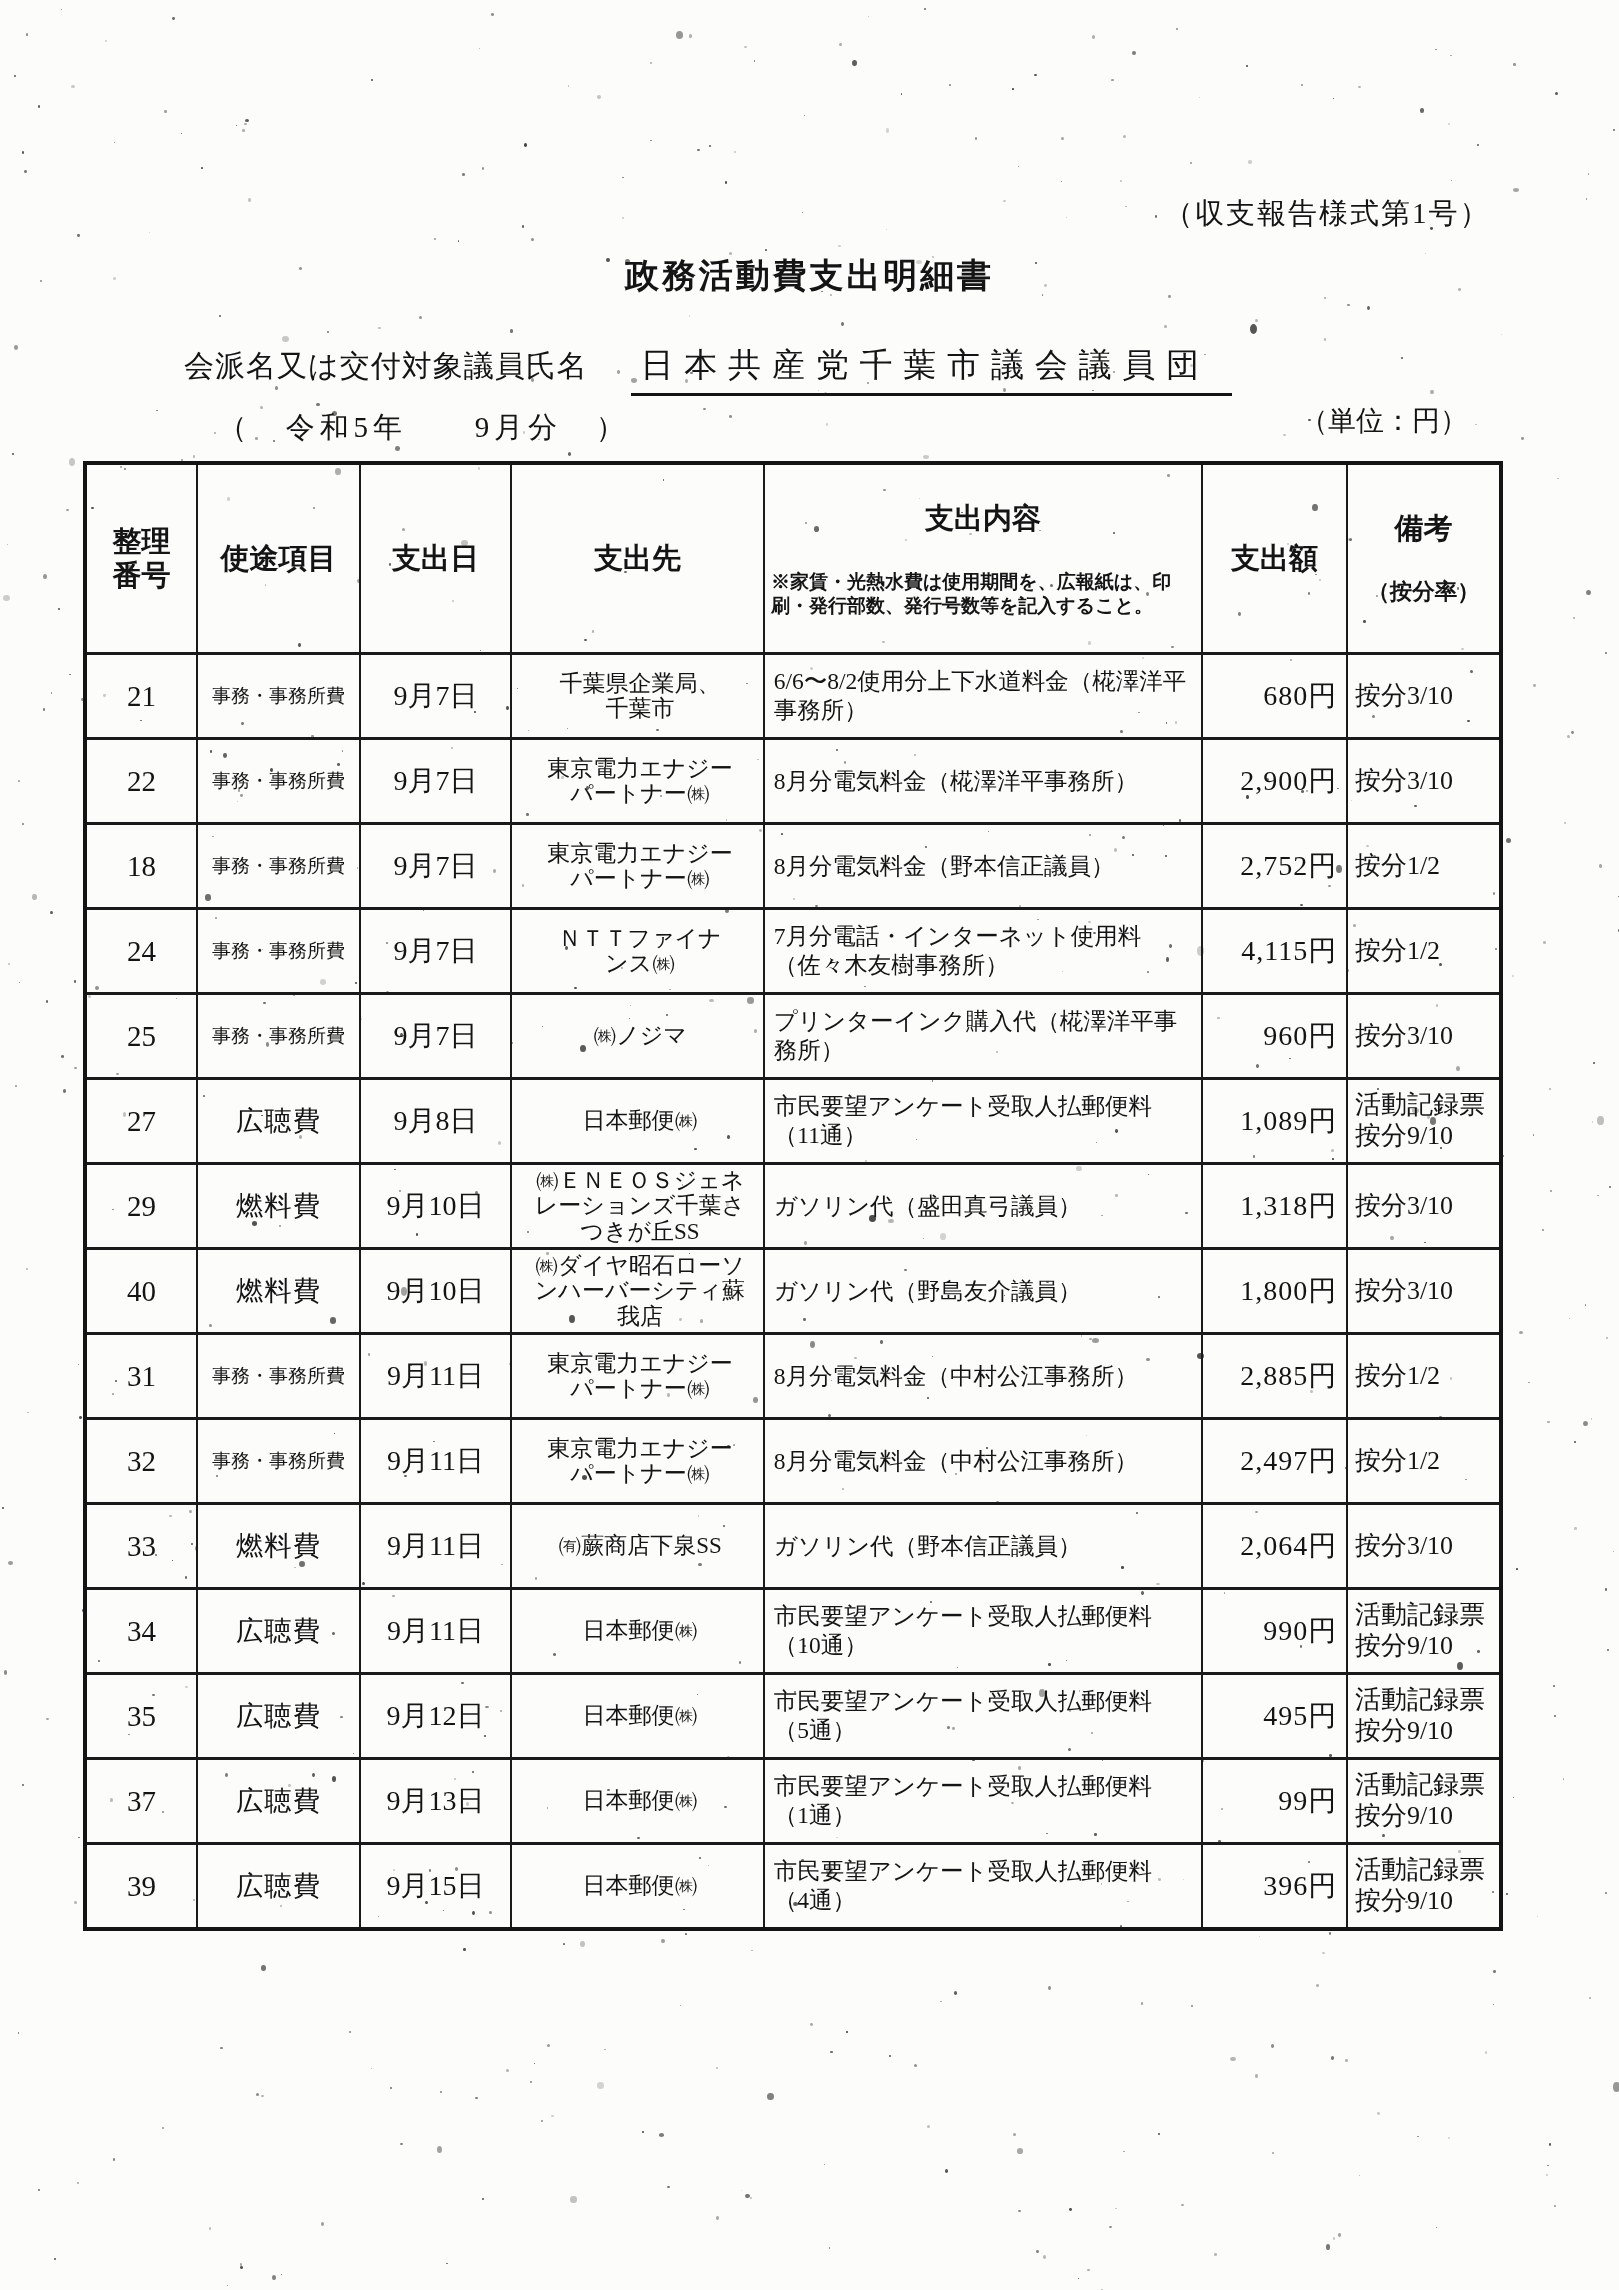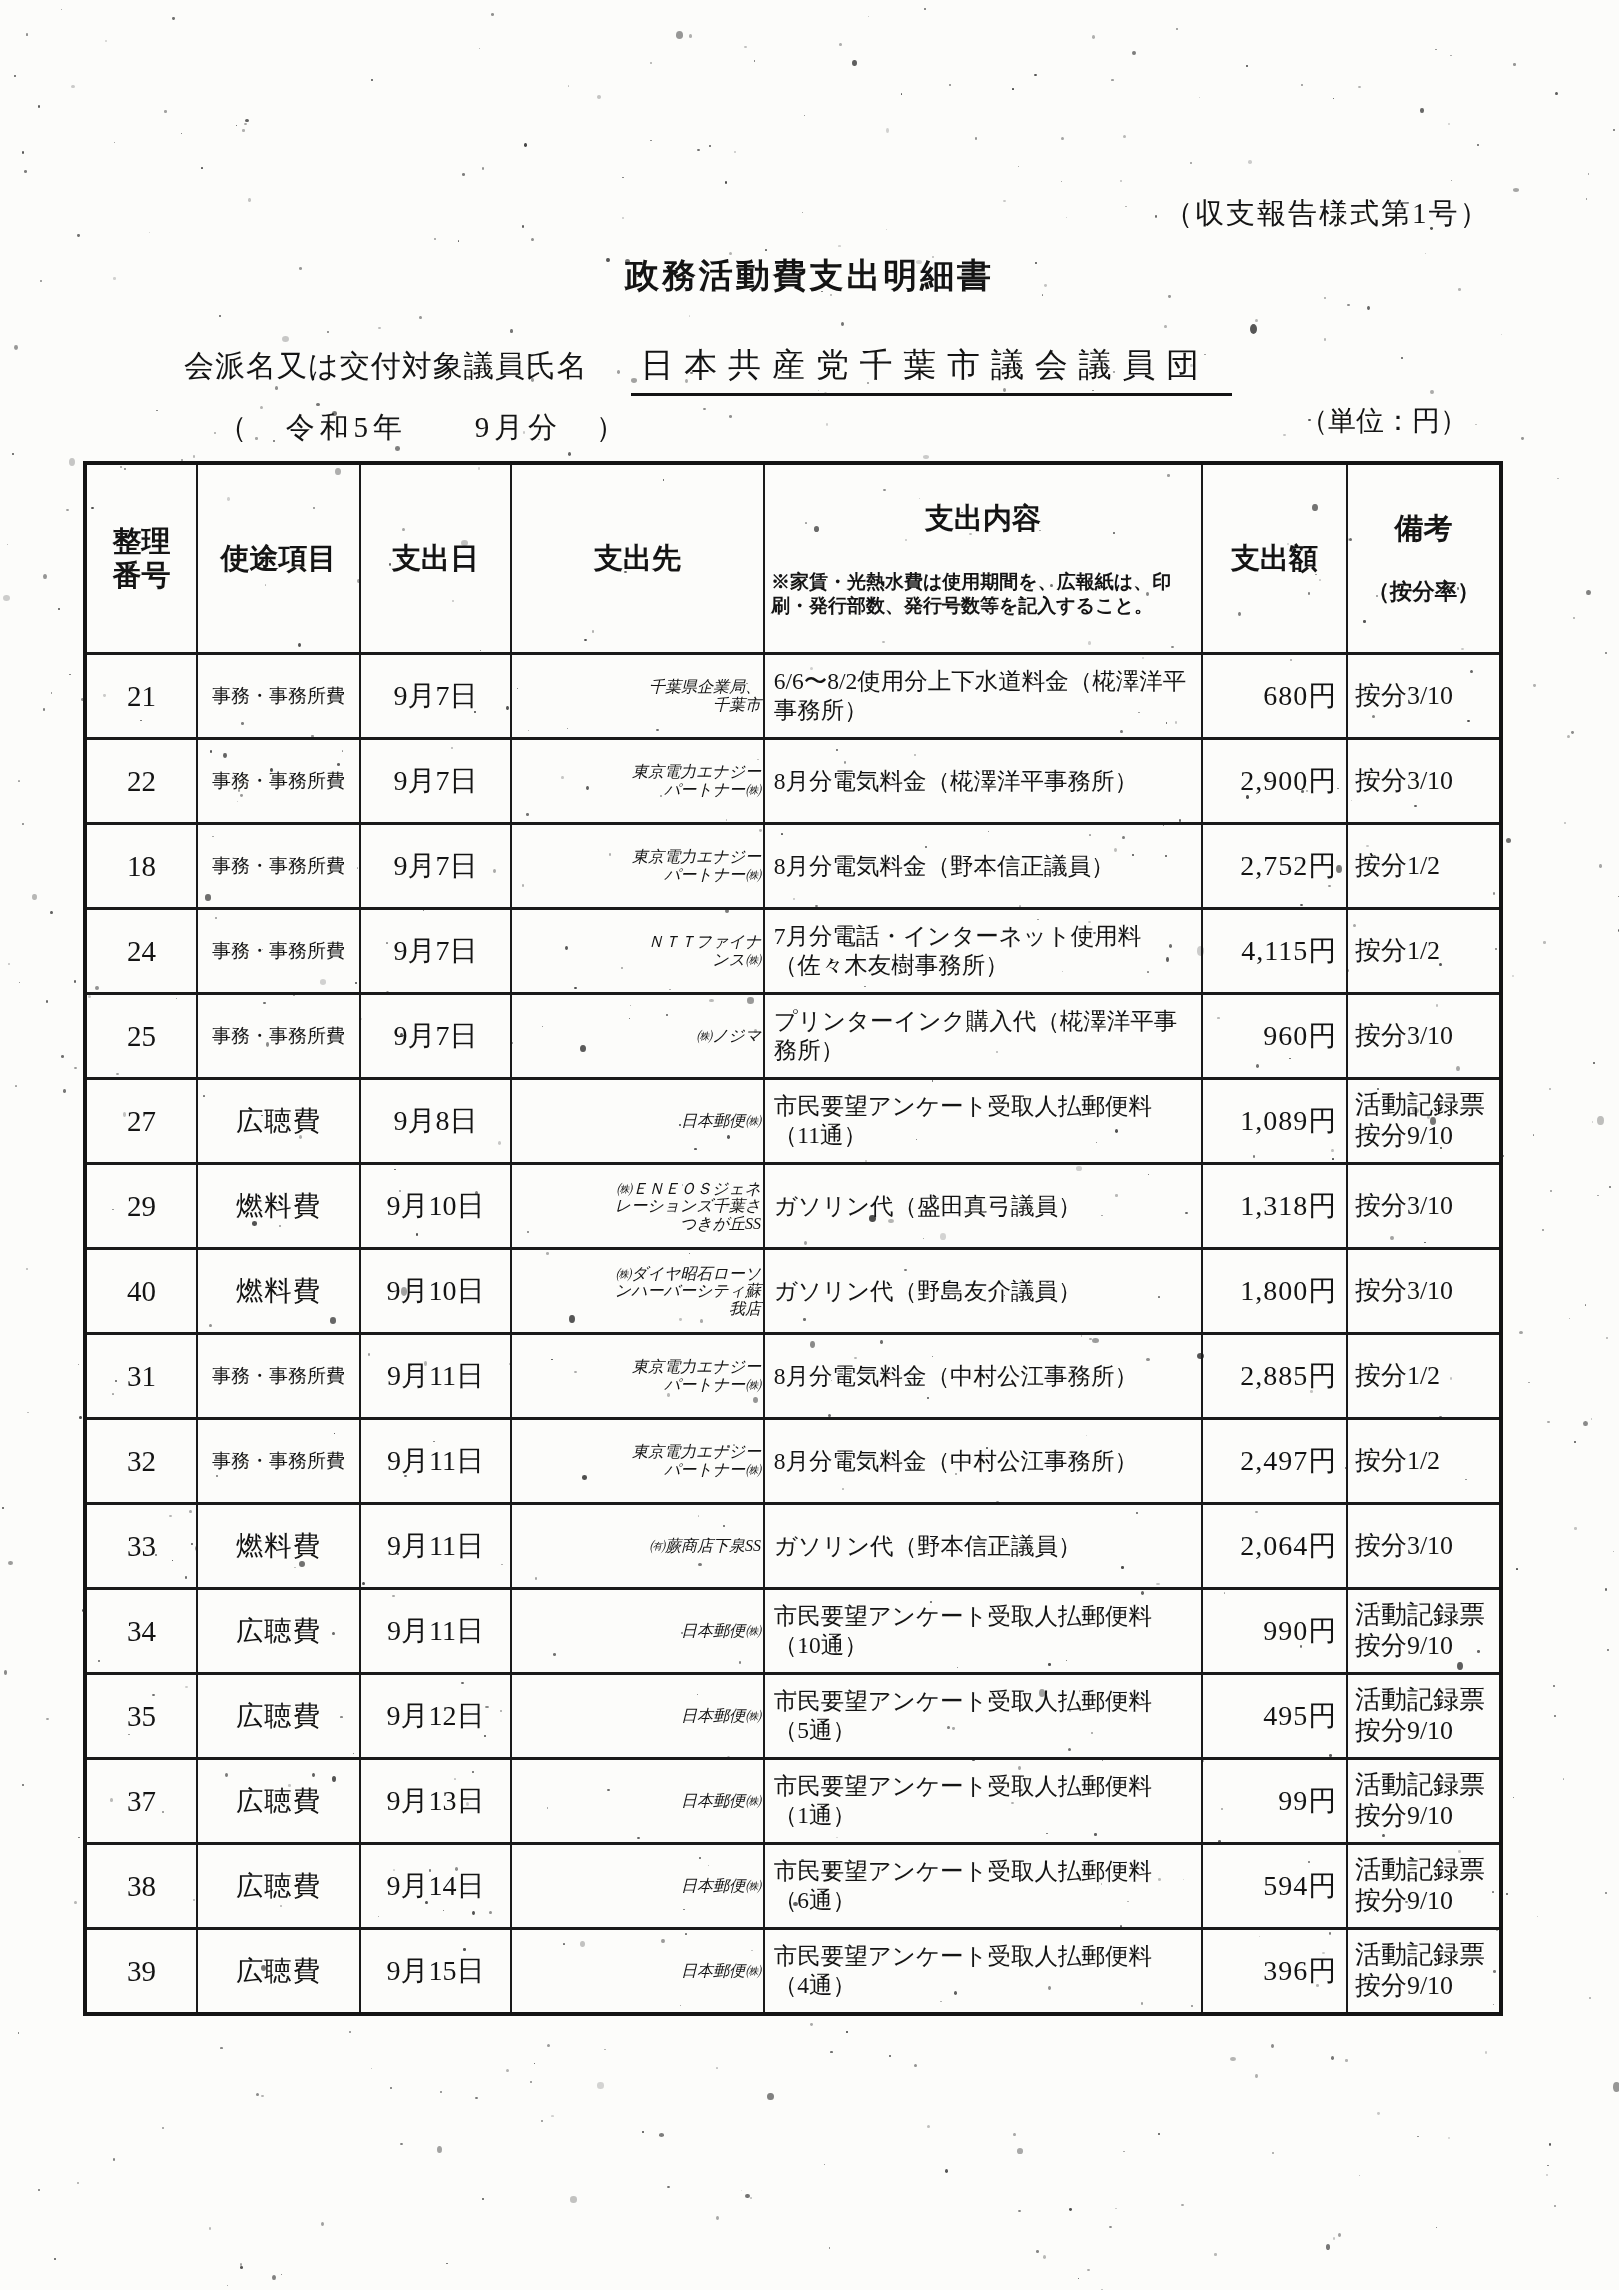--- a/index.html
+++ b/index.html
@@ -64,21 +64,21 @@
   th.content-header{vertical-align:top;padding:2px 5.9px 0 5.9px;}
   .content-title{font-size:29px;text-align:center;margin-top:2px;}
   .content-note{font-size:19px;text-align:left;line-height:1.28;font-weight:600;margin-top:1px;}
   .remarks-sub{font-size:22.5px;font-weight:600;}
 
   tbody td{height:78px;white-space:pre-line;line-height:1.12;}
   .c-no{text-align:center;font-size:29px;}
   .c-cat{text-align:center;font-size:27.4px;letter-spacing:1px;}
   .c-cat.small{font-size:19px;letter-spacing:0;}
   .c-date{text-align:center;font-size:28px;}
-  .c-payee{text-align:right;font-size:16px;padding:2px 2px 2px 6.9px;line-height:1.1;font-style:italic;}
+  .c-payee{text-align:center;font-size:23px;padding:2px 2px 2px 6.9px;line-height:1.1;}
   .c-content{text-align:left;font-size:23.5px;padding:2px 5.9px 2px 8.8px;line-height:1.22;}
   .c-amount{text-align:right;font-size:28px;padding-right:8.8px;letter-spacing:1px;}
   .c-remarks{text-align:left;font-size:26px;padding-left:6.9px;line-height:1.18;}
 </style>
 </head>
 <body>
 
 <div class="page">
   <div class="noise" id="noise">
       <i style="left:1138px;top:712px;width:1.6px;height:1.2px;opacity:0.49"></i>
@@ -1019,31 +1019,20 @@
     <td class="c-cat">広聴費</td>
     <td class="c-date">9月13日</td>
     <td class="c-payee">日本郵便㈱</td>
     <td class="c-content">市民要望アンケート受取人払郵便料
 （1通）</td>
     <td class="c-amount">99円</td>
     <td class="c-remarks">活動記録票
 按分9/10</td>
   </tr>
         <tr>
-    <td class="c-no">38</td>
-    <td class="c-cat">広聴費</td>
-    <td class="c-date">9月14日</td>
-    <td class="c-payee">日本郵便㈱</td>
-    <td class="c-content">市民要望アンケート受取人払郵便料
-（6通）</td>
-    <td class="c-amount">594円</td>
-    <td class="c-remarks">活動記録票
-按分9/10</td>
-  </tr>
-        <tr>
     <td class="c-no">39</td>
     <td class="c-cat">広聴費</td>
     <td class="c-date">9月15日</td>
     <td class="c-payee">日本郵便㈱</td>
     <td class="c-content">市民要望アンケート受取人払郵便料
 （4通）</td>
     <td class="c-amount">396円</td>
     <td class="c-remarks">活動記録票
 按分9/10</td>
   </tr>

